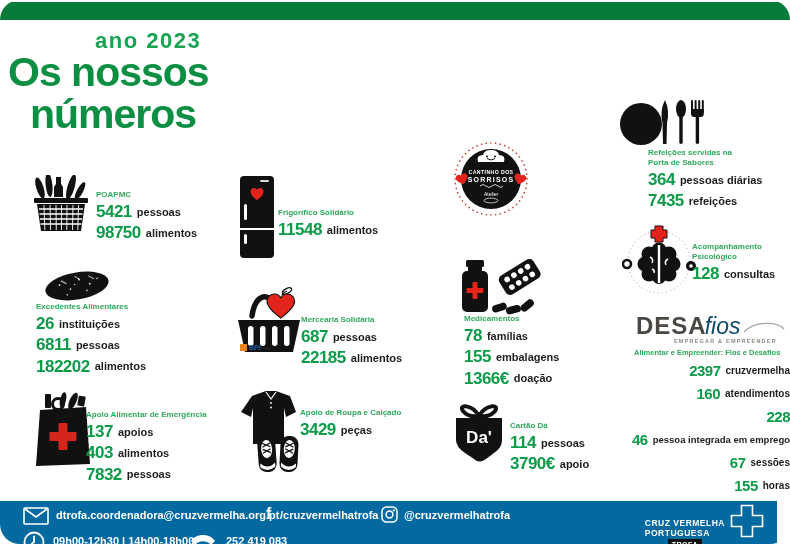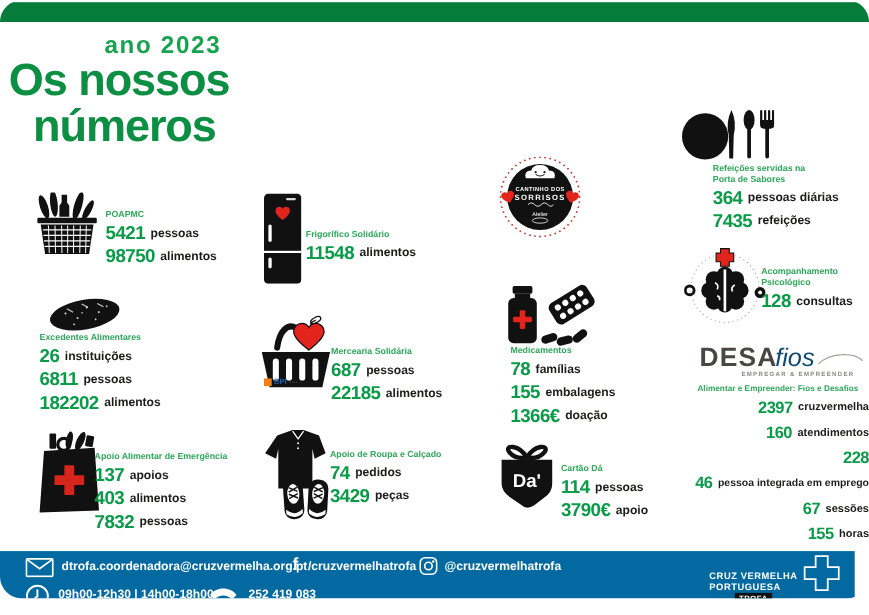--- a/index.html
+++ b/index.html
@@ -372,24 +372,20 @@
     <g transform="translate(42,46) rotate(3 9 18)">
       <rect x="0" y="0" width="18" height="36" rx="8" fill="#111"></rect>
       <ellipse cx="9" cy="13" rx="5.5" ry="9" fill="#fff"></ellipse>
       <path d="M5 7 l8 4 M13 7 l-8 4 M5 13 l8 4 M13 13 l-8 4" stroke="#111" stroke-width="1.3"></path>
       <path d="M1.5 27 q7.5 7 15 0 l0 4 q-7.5 6 -15 0 z" fill="#fff"></path>
     </g>
   </svg>
   <div class="abs" style="left:300px;top:408px">
     <div class="sec-label">Apoio de Roupa e Calçado</div>
     <div class="stat">
-        <span class="num">74</span>
-        <span class="unit">pedidos</span>
-      </div>
-    <div class="stat">
         <span class="num">3429</span>
         <span class="unit">peças</span>
       </div>
   </div>
 
   <svg class="abs" style="left:452px;top:402px" width="54" height="62" viewBox="0 0 54 62">
     <path d="M27 14 C20 2 6 2 11 9 C15 14 21 15 27 14 Z" fill="#fff" stroke="#111" stroke-width="4"></path>
     <path d="M27 14 C34 2 48 2 43 9 C39 14 33 15 27 14 Z" fill="#fff" stroke="#111" stroke-width="4"></path>
     <path d="M4 16 H50 V38 q0 8 -8 13 l-8 6 q-7 5 -12 0 l-9 -6 q-9 -6 -9 -13 Z" fill="#111"></path>
     <text x="27" y="41" fill="#fff" font-size="17" font-weight="bold" text-anchor="middle">Da'</text>

